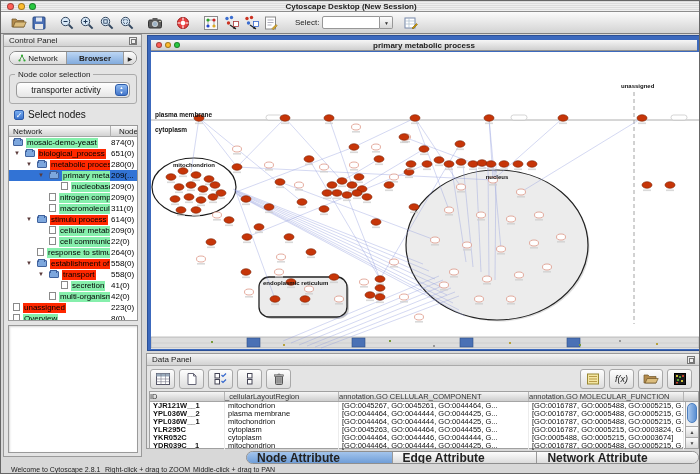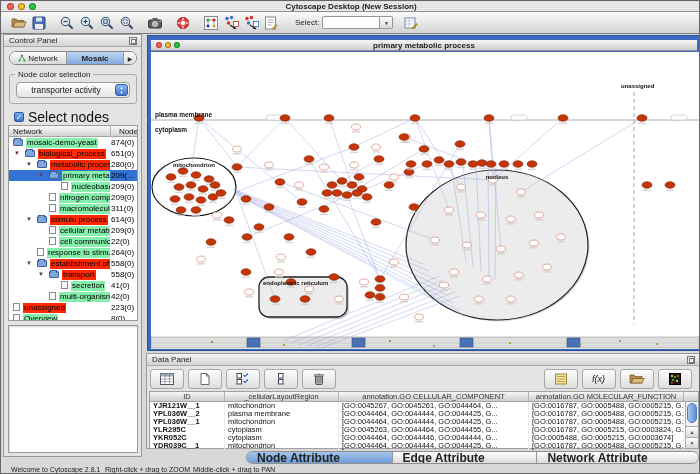--- a/index.html
+++ b/index.html
@@ -35,21 +35,21 @@
   .cptab.sel{background:linear-gradient(#bcd6f4,#82abdd);font-weight:bold;}
   .cptabarrow{width:12px;display:flex;align-items:center;justify-content:center;font-size:6px;color:#222;background:linear-gradient(#fdfdfd,#d9d9d9);}
 
   .groupbox{position:absolute;left:5px;top:39px;width:128px;height:30px;border:1px solid #ababab;border-radius:3px;}
   .grouplbl{position:absolute;left:5px;top:-5px;background:#e4e4e4;padding:0 3px;font-size:8px;color:#222;}
   .combo{position:absolute;left:6px;top:7px;width:114px;height:16px;background:linear-gradient(#ffffff,#e6e6e6);border:1px solid #9a9a9a;border-radius:4px;font-size:8.5px;color:#111;line-height:14px;text-align:center;padding-right:14px;}
   .combo .stepper{position:absolute;right:1px;top:1px;width:13px;height:12px;border-radius:3px;background:linear-gradient(#8db9f0,#4476ca);border:1px solid #2d5cab;color:#fff;font-size:4px;line-height:5px;text-align:center;}
 
   .checkrow{position:absolute;left:10px;top:74px;display:flex;align-items:center;gap:4px;}
   .checkbox{width:10px;height:10px;border-radius:2px;background:linear-gradient(#79aef1,#3c74cd);border:1px solid #2c5aa8;color:#fff;font-size:8px;line-height:9px;text-align:center;}
-  .checklbl{font-size:14px;color:#111;text-align:right;}
+  .checklbl{font-size:10px;color:#111;text-align:right;}
 
   .treebox{position:absolute;left:4px;top:90px;width:130px;height:196px;background:#fff;border:1px solid #9a9a9a;overflow:hidden;}
   .treehdr{height:11px;background:linear-gradient(#fafafa,#d2d2d2);border-bottom:1px solid #a5a5a5;position:relative;font-size:8px;color:#222;}
   .treehdr .h0{position:absolute;left:4px;top:0;line-height:11px;}
   .treehdr .h1{position:absolute;left:101px;top:0;line-height:11px;border-left:1px solid #b0b0b0;padding-left:2px;width:32px;text-align:right;}
   .trow{position:relative;height:11px;font-size:8px;}
   .trow.sel{background:#3273d5;}
   .tarrow{position:absolute;top:0;font-size:6px;line-height:11px;color:#5a3a3a;}
   .ticon{position:absolute;top:2px;}
   .ticon.folder{width:10px;height:7px;background:#7da7dd;border:1px solid #40629d;border-radius:1px;}
@@ -66,25 +66,25 @@
   .nettitle{position:absolute;left:3px;top:4px;right:3px;height:11px;background:linear-gradient(#f6f6f6,#cfcfcf);border-bottom:1px solid #909090;}
   .nettitle .title{position:absolute;left:0;right:0;text-align:center;font-size:8px;font-weight:bold;color:#222;line-height:11px;}
   .nettitle .lights{left:5px;top:2px;gap:3px;}
   .nettitle .light{width:6px;height:6px;}
   .netcanvas{position:absolute;left:3px;top:16px;width:548px;height:297px;background:#fff;}
   .netcanvas svg{position:absolute;left:0;top:0;}
 
   
   .dpanel{position:absolute;left:145px;top:352px;width:554px;height:96px;background:#e4e4e4;border:1px solid #9a9a9a;}
   .dptools{position:absolute;left:3px;top:13px;right:3px;height:24px;display:flex;align-items:center;}
-  .dpbtn{width:34px;height:20px;border:1px solid #a8a8a8;border-radius:3px;background:linear-gradient(#fdfdfd,#dedede);display:flex;align-items:center;justify-content:center;margin-right:4px;}
+  .dpbtn{width:25px;height:20px;border:1px solid #a8a8a8;border-radius:3px;background:linear-gradient(#fdfdfd,#dedede);display:flex;align-items:center;justify-content:center;margin-right:4px;}
   .dpspacer{flex:1;}
   .dptable{position:absolute;left:2px;top:37px;width:550px;height:58px;background:#fff;border:1px solid #a0a0a0;}
   .dphdr{display:flex;height:10px;background:linear-gradient(#f6f6f6,#cdcdcd);border-bottom:1px solid #a5a5a5;}
-  .dpcol{font-size:7.5px;color:#333;text-align:center;line-height:10px;border-right:1px solid #b5b5b5;overflow:hidden;white-space:nowrap;}
+  .dpcol{font-size:7.5px;color:#333;text-align:left;line-height:10px;border-right:1px solid #b5b5b5;overflow:hidden;white-space:nowrap;}
   .c0{width:75px;} .c1{width:114px;} .c2{width:190px;} .c3{width:155px;}
   .dprow{display:flex;height:8px;}
   .dpcell{font-size:7.5px;color:#111;line-height:8px;padding-left:3px;border-right:1px solid #ececec;overflow:hidden;white-space:nowrap;}
   .dpcell.c0{font-weight:bold;}
   .dpscroll{position:absolute;right:0;top:10px;bottom:0;width:13px;background:#f2f2f2;border-left:1px solid #aaa;}
   .dpthumb{position:absolute;left:1px;top:1px;width:10px;height:20px;border-radius:5px;background:linear-gradient(90deg,#a9c8ee,#5b8fd2);border:1px solid #4a7ec0;}
   .dparrow{position:absolute;left:0;width:12px;height:11px;border-top:1px solid #aaa;background:linear-gradient(#fdfdfd,#d8d8d8);font-size:5px;color:#444;text-align:center;line-height:11px;}
 
   
   .tabsrow{position:absolute;left:245px;top:450px;display:flex;border:1px solid #8f8f8f;border-radius:7px;overflow:hidden;height:13px;}
@@ -231,21 +231,21 @@
       <div class="cptab">
         <svg width="8" height="8" viewBox="0 0 8 8">
             <path d="M1.5 6.5L4 1.5L6.5 6.5" stroke="#2a8a2a" stroke-width=".8" fill="none"></path>
             <circle cx="4" cy="1.5" r="1.1" fill="#33aa33"></circle>
             <circle cx="1.5" cy="6.5" r="1.1" fill="#33aa33"></circle>
             <circle cx="6.5" cy="6.5" r="1.1" fill="#33aa33"></circle>
           </svg>
         <span>Network</span>
       </div>
       <div class="cptab sel">
-        <span>Mosaic</span>
+        <span>Browser</span>
       </div>
       <div class="cptabarrow">▶</div>
     </div>
     <div class="groupbox">
       <span class="grouplbl">Node color selection</span>
       <div class="combo">
         <span>transporter activity</span>
         <span class="stepper">▲<br>▼</span>
       </div>
     </div>

